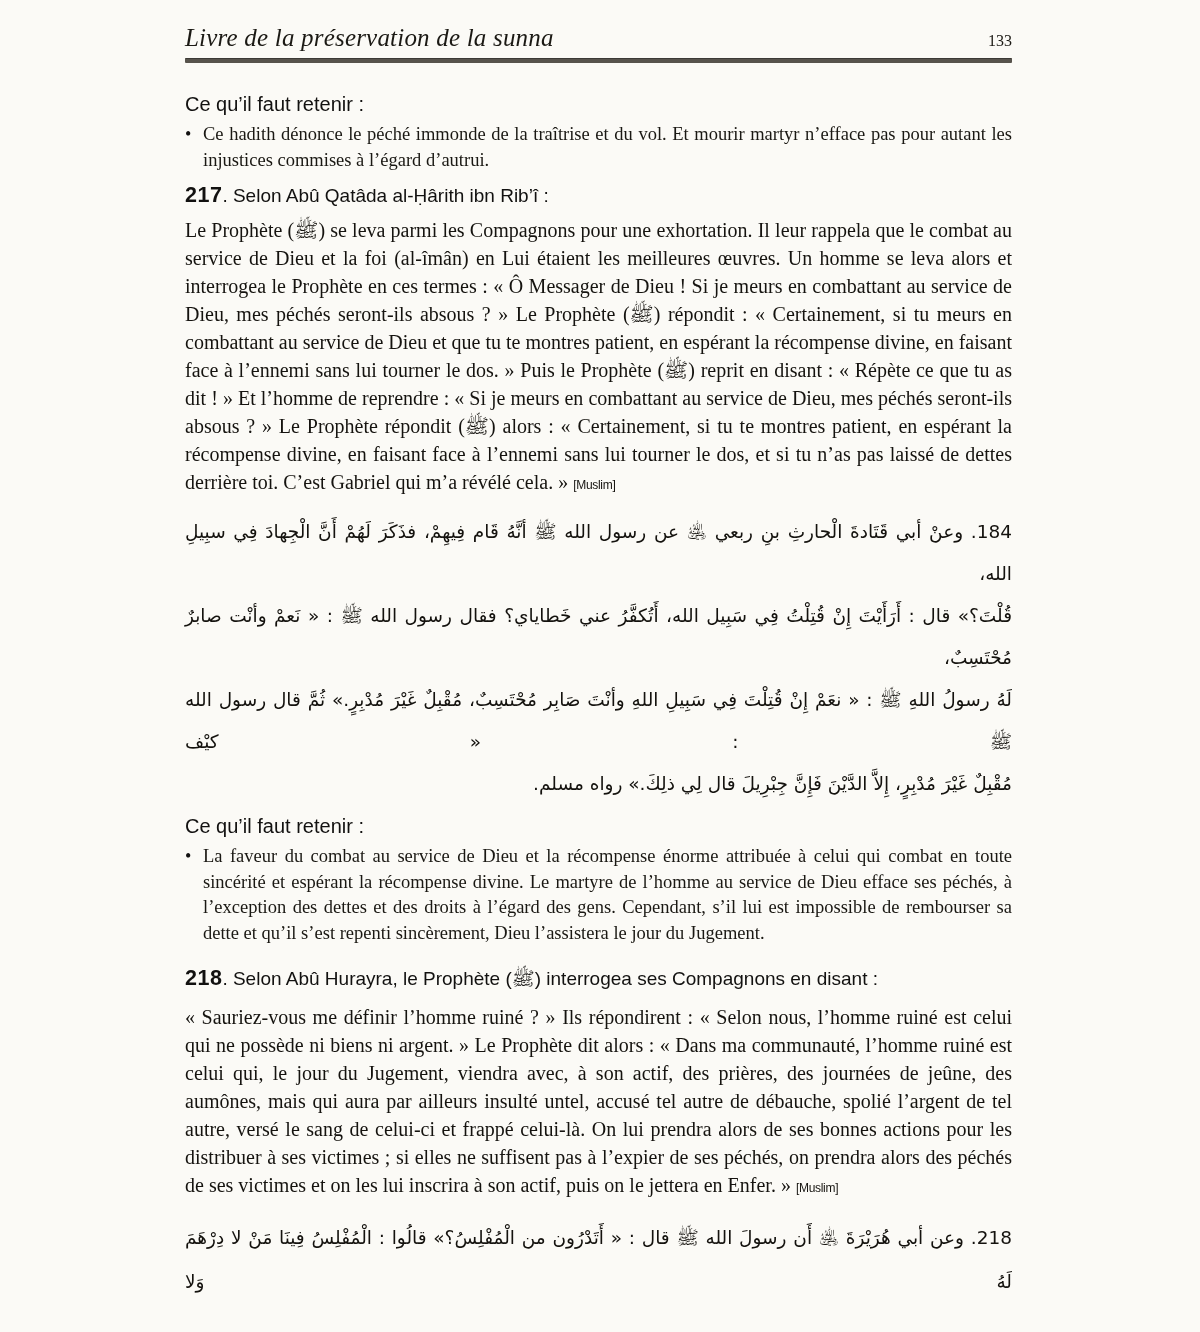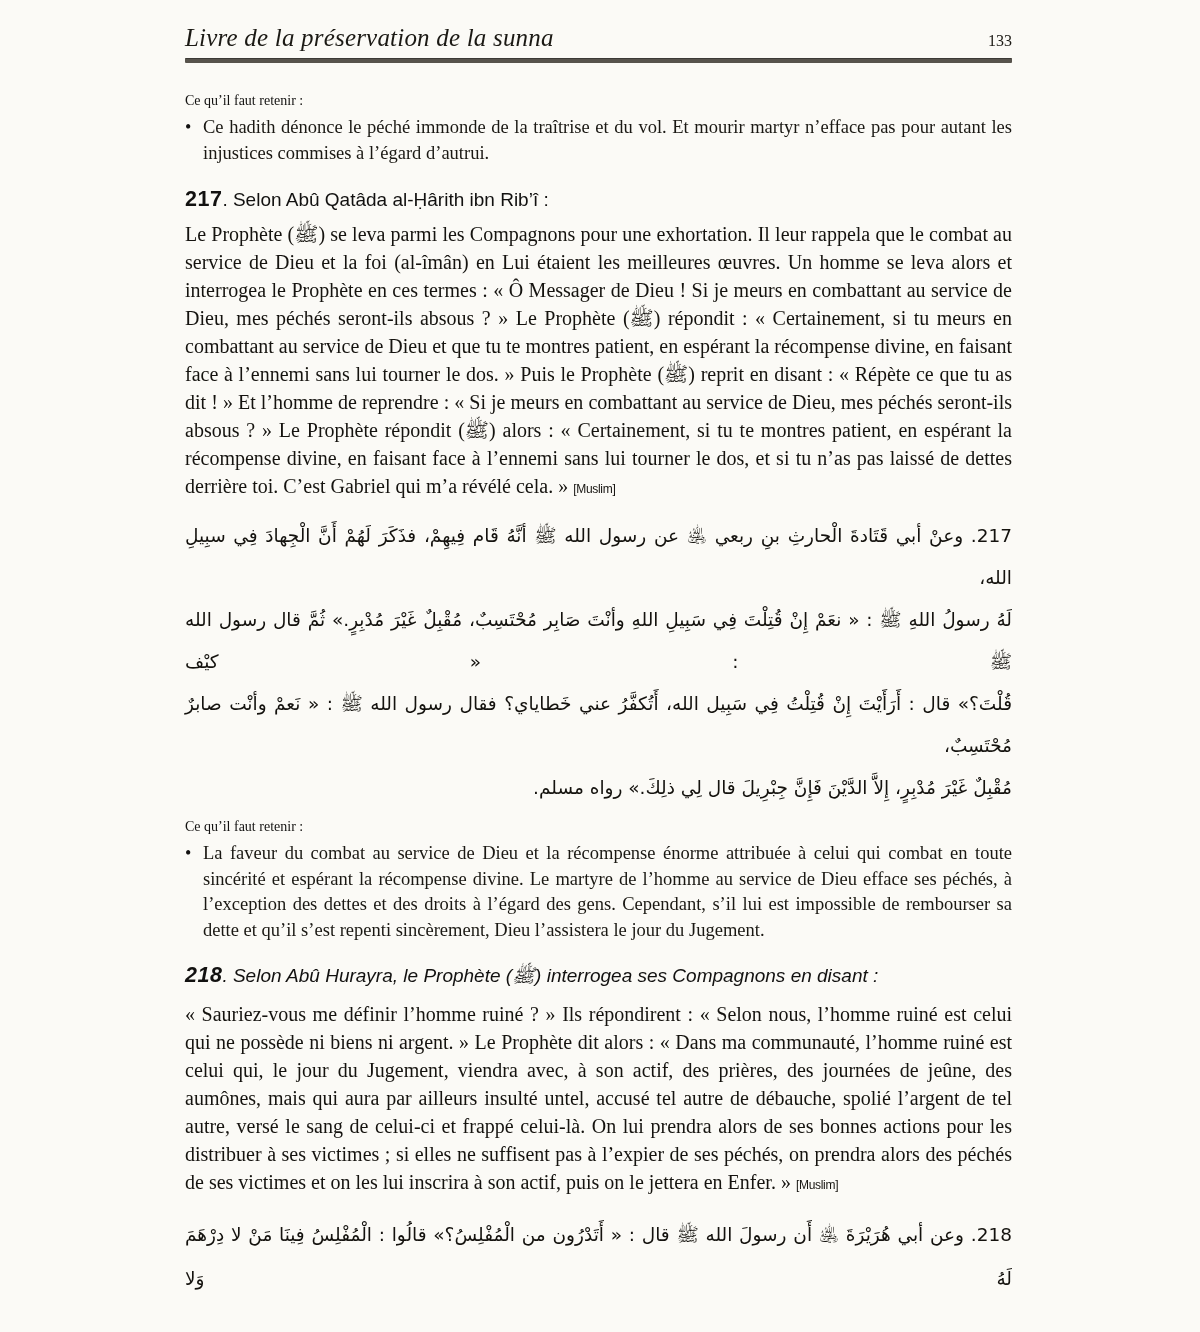--- a/index.html
+++ b/index.html
@@ -36,22 +36,22 @@
   .head-rule {
     margin-top: 6px;
     height: 4px;
     background: #57534c;
     border-top: 1px solid #3c3a35;
     border-radius: 1px;
   }
   
   .retenir { margin-top: 30px; }
   .retenir-label {
-    font-family: Liberation Serif, serif;
-    font-size: 14px;
+    font-family: Liberation Sans, sans-serif;
+    font-size: 20px;
     color: #121110;
   }
   .bullet-row {
     display: flex;
     margin-top: 6px;
   }
   .bullet-marker {
     width: 18px;
     flex: 0 0 18px;
     font-size: 18px;
@@ -61,21 +61,21 @@
   .bullet-text {
     flex: 1;
     font-family: "Liberation Serif", serif;
     font-size: 18.5px;
     line-height: 25.5px;
     text-align: justify;
     color: #1a1813;
   }
   
   .hadith-heading {
-    margin-top: 21px;
+    margin-top: 10px;
     font-family: "Liberation Sans", sans-serif;
     font-size: 19px;
     color: #121110;
   }
   .hadith-number {
     font-weight: 700;
     font-size: 21.5px;
     letter-spacing: 0.5px;
   }
   .hadith-body {
@@ -102,21 +102,21 @@
   }
   .arabic-line {
     line-height: 42px;
     text-align: justify;
     text-align-last: justify;
   }
   .arabic-line.last {
     text-align-last: right;
   }
   .arabic-block.bottom .arabic-line { line-height: 44px; }
-  .sec-218 .hadith-heading { margin-top: 20px; font-style: italic; }
+  .sec-218 .hadith-heading { margin-top: 20px; }
   .sec-218 .hadith-body { }
   .retenir.second { margin-top: 10px; }
   .arabic-block.bottom { margin-top: 14px; }
 </style>
 </head>
 <body>
 
 <div class="page">
 
   <div class="running-head">
@@ -135,23 +135,23 @@
 
   <div class="sec-217">
     <div class="hadith-heading">
       <span class="hadith-number">217</span><span>. Selon Abû Qatâda al-Ḥârith ibn Rib’î :</span>
     </div>
     <p class="hadith-body">
       <span>Le Prophète (ﷺ) se leva parmi les Compagnons pour une exhortation. Il leur rappela que le combat au service de Dieu et la foi (al-îmân) en Lui étaient les meilleures œuvres. Un homme se leva alors et interrogea le Prophète en ces termes : « Ô Messager de Dieu ! Si je meurs en combattant au service de Dieu, mes péchés seront-ils absous ? » Le Prophète (ﷺ) répondit : « Certainement, si tu meurs en combattant au service de Dieu et que tu te montres patient, en espérant la récompense divine, en faisant face à l’ennemi sans lui tourner le dos. » Puis le Prophète (ﷺ) reprit en disant : « Répète ce que tu as dit ! » Et l’homme de reprendre : « Si je meurs en combattant au service de Dieu, mes péchés seront-ils absous ? » Le Prophète répondit (ﷺ) alors : « Certainement, si tu te montres patient, en espérant la récompense divine, en faisant face à l’ennemi sans lui tourner le dos, et si tu n’as pas laissé de dettes derrière toi. C’est Gabriel qui m’a révélé cela. »</span>
       <span class="hadith-source">[Muslim]</span>
     </p>
     <div class="arabic-block">
-      <div class="arabic-line">217. وعنْ أبي قَتَادةَ الْحارثِ بنِ ربعي ﵁ عن رسول الله ﷺ أنَّهُ قَام فِيهِمْ، فذَكَرَ لَهُمْ أَنَّ الْجِهادَ فِي سبِيلِ الله،</div>
+      <div class="arabic-line">184. وعنْ أبي قَتَادةَ الْحارثِ بنِ ربعي ﵁ عن رسول الله ﷺ أنَّهُ قَام فِيهِمْ، فذَكَرَ لَهُمْ أَنَّ الْجِهادَ فِي سبِيلِ الله،</div>
+      <div class="arabic-line">قُلْتَ؟» قال : أَرَأَيْتَ إِنْ قُتِلْتُ فِي سَبِيل الله، أَتُكفَّرُ عني خَطاياي؟ فقال رسول الله ﷺ : « نَعمْ وأنْت صابرٌ مُحْتَسِبٌ،</div>
       <div class="arabic-line">لَهُ رسولُ اللهِ ﷺ : « نعَمْ إِنْ قُتِلْتَ فِي سَبِيلِ اللهِ وأنْتَ صَابِر مُحْتَسِبٌ، مُقْبِلٌ غَيْرَ مُدْبِرٍ.» ثُمَّ قال رسول الله ﷺ : « كيْف</div>
-      <div class="arabic-line">قُلْتَ؟» قال : أَرَأَيْتَ إِنْ قُتِلْتُ فِي سَبِيل الله، أَتُكفَّرُ عني خَطاياي؟ فقال رسول الله ﷺ : « نَعمْ وأنْت صابرٌ مُحْتَسِبٌ،</div>
       <div class="arabic-line last">مُقْبِلٌ غَيْرَ مُدْبِرٍ، إِلاَّ الدَّيْنَ فَإِنَّ جِبْرِيلَ قال لِي ذلِكَ.» رواه مسلم.</div>
     </div>
   </div>
 
   <div class="retenir second">
     <div class="retenir-label">Ce qu’il faut retenir :</div>
     <div class="bullet-row">
       <span class="bullet-marker">•</span>
       <span class="bullet-text">La faveur du combat au service de Dieu et la récompense énorme attribuée à celui qui combat en toute sincérité et espérant la récompense divine. Le martyre de l’homme au service de Dieu efface ses péchés, à l’exception des dettes et des droits à l’égard des gens. Cependant, s’il lui est impossible de rembourser sa dette et qu’il s’est repenti sincèrement, Dieu l’assistera le jour du Jugement.</span>
     </div>

